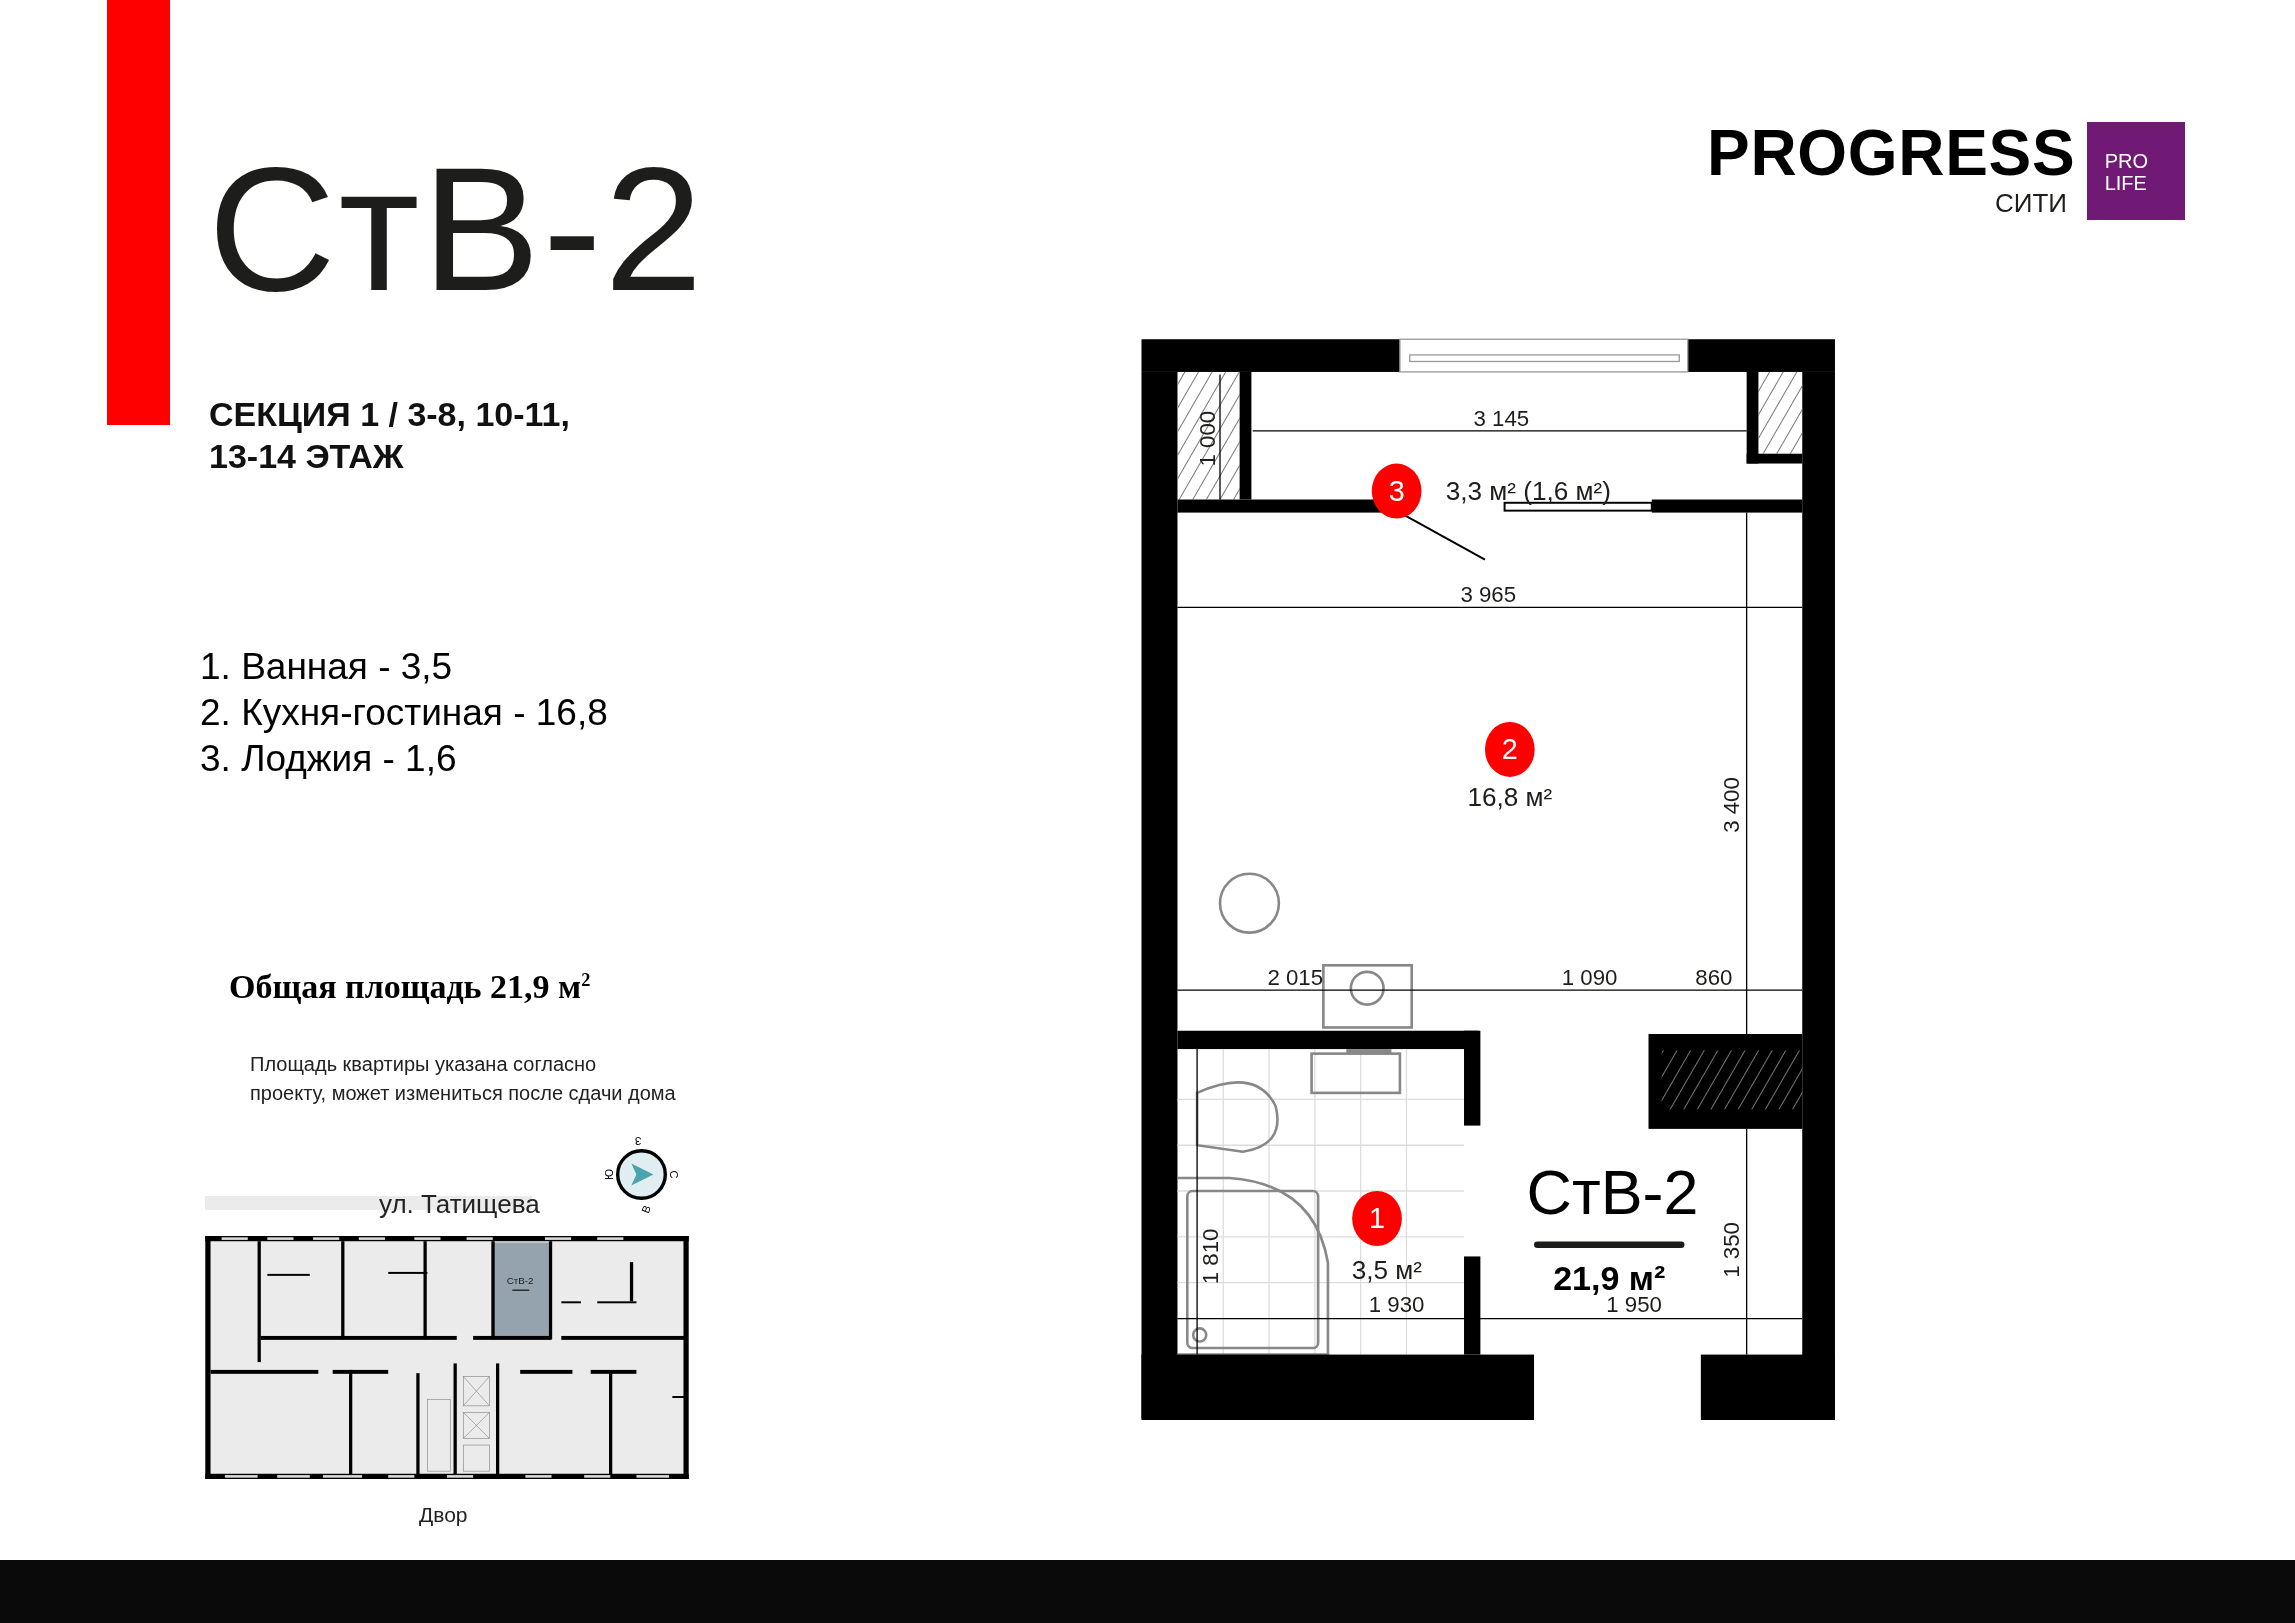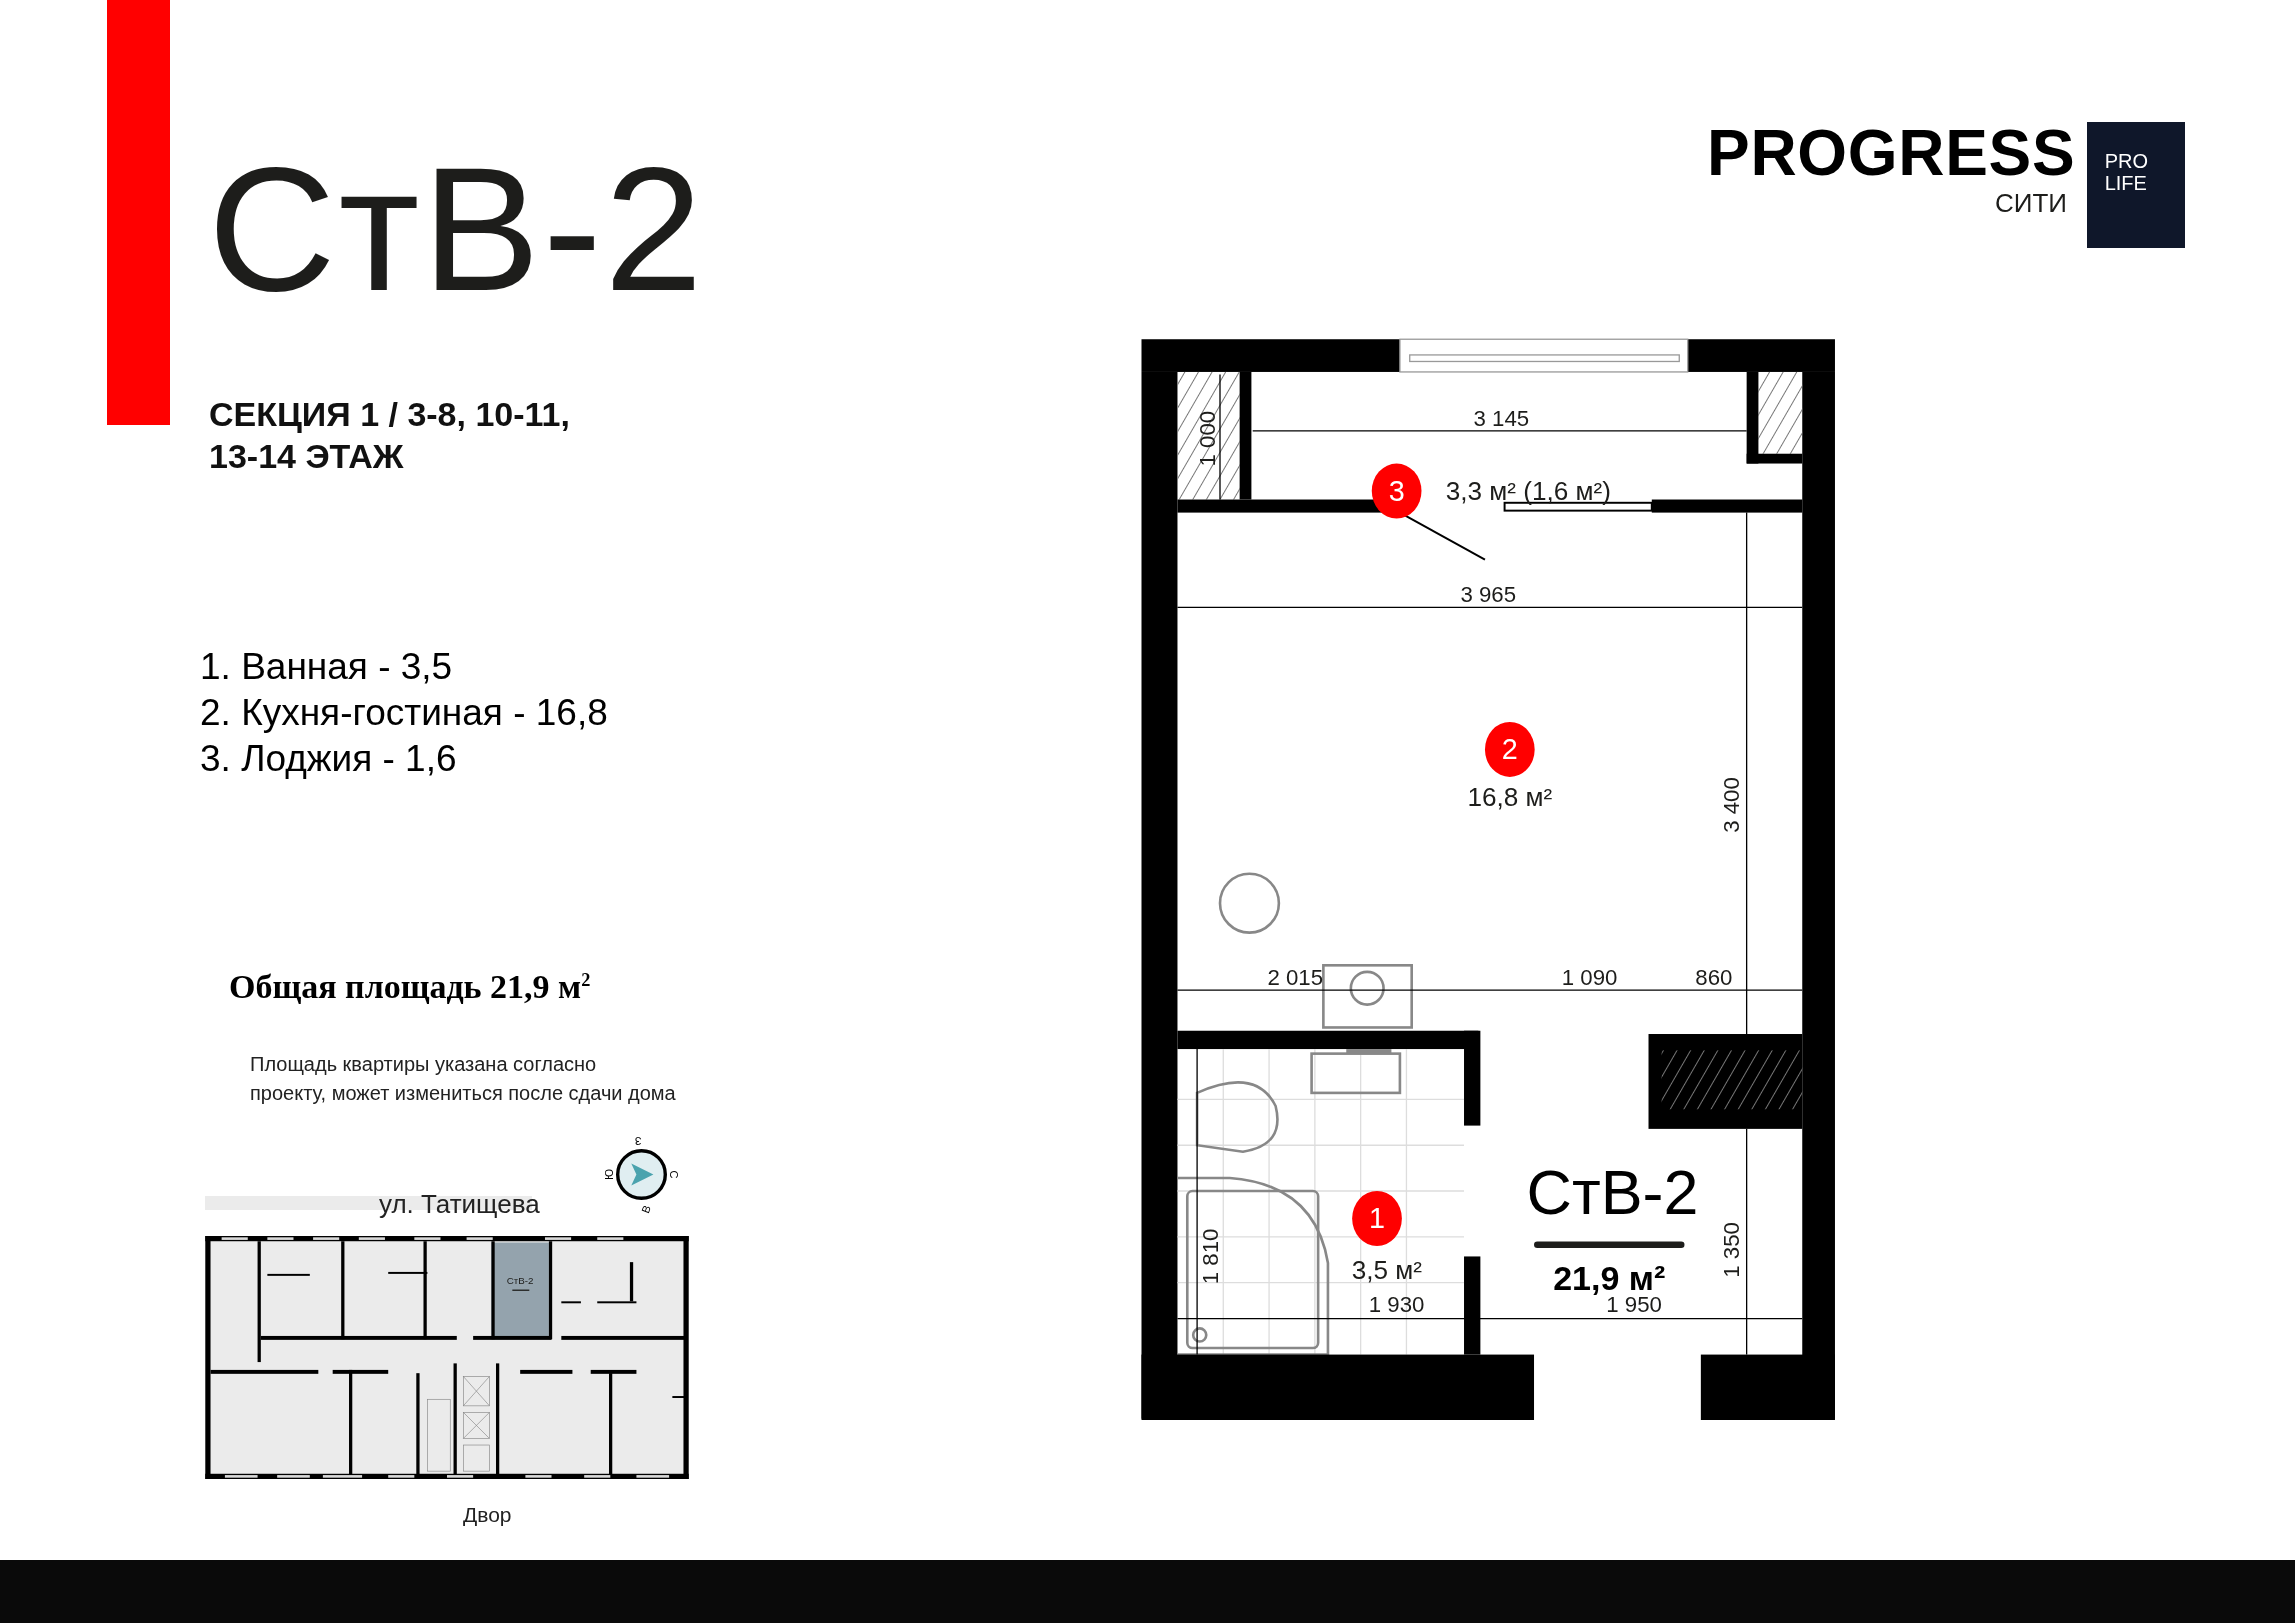--- a/index.html
+++ b/index.html
@@ -11,25 +11,25 @@
     .red-bar { left: 107px; top: 0; width: 63px; height: 425px; background: #ff0000; }
     .unit-title { left: 208px; top: 141px; font-size: 177px; font-weight: 400; letter-spacing: 2.6px; line-height: 1; color: #1d1d1b; }
     .section { left: 209px; top: 393px; width: 471px; text-align: left; font-size: 34px; font-weight: 700; line-height: 42px; color: #111; }
     .rooms { left: 200px; top: 644px; font-size: 37px; line-height: 46px; color: #000000; }
     .rooms div { white-space: nowrap; }
     .total { left: 229px; top: 968px; font-size: 34px; font-weight: 700; color: #000; font-family: Liberation Serif, serif; }
     .total sup { font-size: 18.3px; }
     .disclaimer { left: 205px; top: 1050px; font-size: 20px; line-height: 29px; color: #222; margin-left: 45px; }
     .logo { left: 1707px; top: 121px; }
     .logo-word { position: absolute; left: 0; top: 0; font-size: 64px; font-weight: 700; letter-spacing: 0.7px; line-height: 1; color: #000; }
-    .logo-box { left: 2087px; top: 122px; width: 98px; height: 126px; background: #0f172a; color: #fff; font-size: 20px; line-height: 22px; }
+    .logo-box { left: 2087px; top: 122px; width: 98px; height: 98px; background: #701a75; color: #fff; font-size: 20px; line-height: 22px; }
     .logo-box span { position: absolute; left: 17.7px; }
     .street-bar { left: 205px; top: 1196px; width: 327px; height: 14.4px; background: #ebebeb; }
     .street-label { left: 379px; top: 1189px; font-size: 26px; color: #222; }
-    .yard-label { left: 419px; top: 1503px; font-size: 21px; color: #222; margin-left: 44px; }
+    .yard-label { left: 419px; top: 1503px; font-size: 21px; color: #222; }
     .compass { left: 615px; top: 1138px; width: 65px; height: 65px; }
     .bottom-bar { left: 0; top: 1560px; width: 2295px; height: 63px; background: #0a0a0a; }
     svg text { font-family: "Liberation Sans", sans-serif; }
   </style>
 </head>
 <body>
 
 <div class="abs red-bar"></div>
 
 <div class="abs unit-title">СтВ-2</div>

